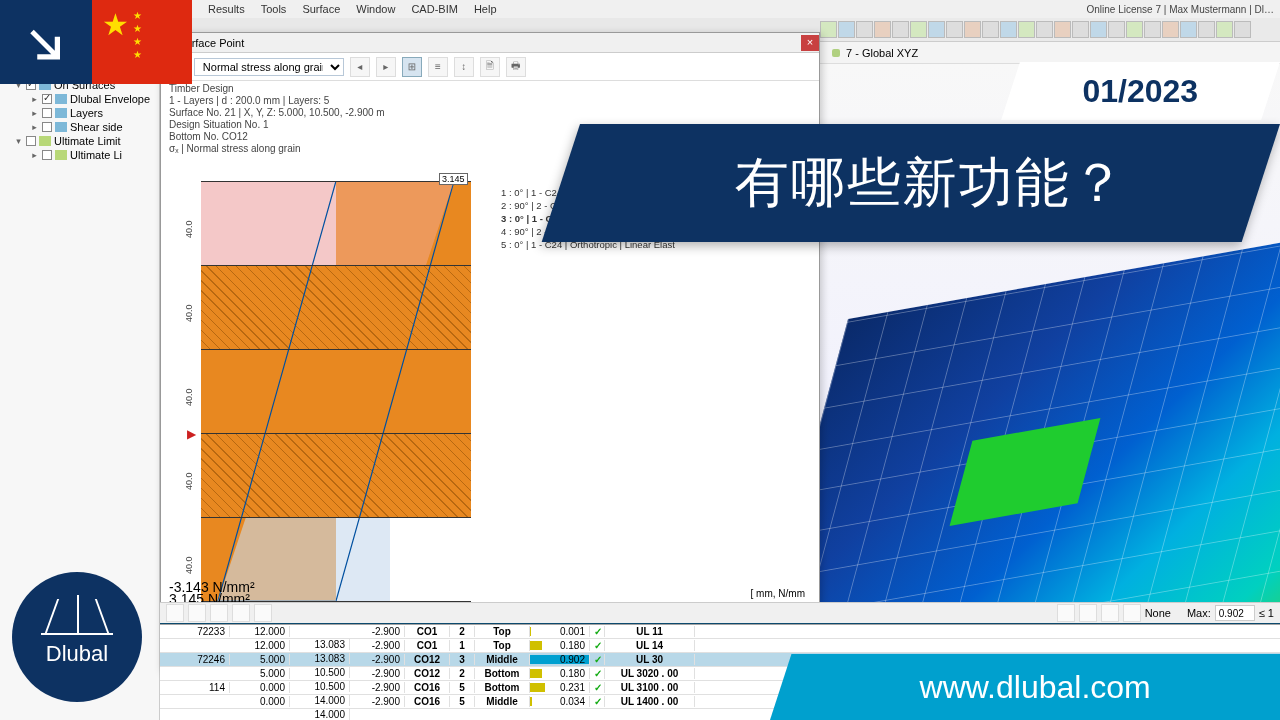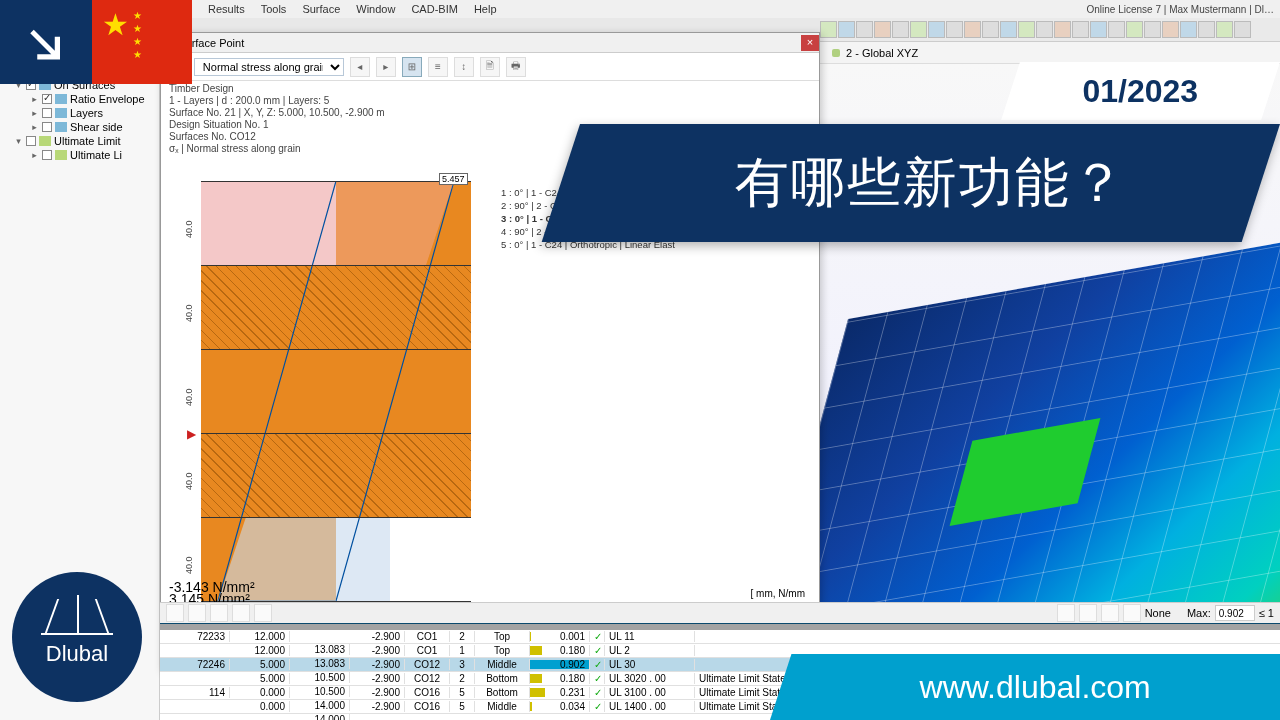--- a/index.html
+++ b/index.html
@@ -80,26 +80,26 @@
 .dialog-buttons { position: absolute; bottom: 4px; left: 6px; right: 6px; height: 26px; display: flex; align-items: center; gap: 6px; }
 .small-btn { width: 24px; height: 22px; border: 1px solid #c8d8e8; background: #eaf2fa; cursor: pointer; display: flex; align-items: center; justify-content: center; }
 .close-btn { margin-left: auto; width: 80px; height: 22px; border: 1px solid #aaa; background: #f4f4f4; font-size: 11px; cursor: pointer; }
 
 
 .result-bar { position: absolute; left: 160px; right: 0; bottom: 96px; height: 22px; background: #f0f0f0; border-top: 1px solid #ccc; border-bottom: 1px solid #0c4a6e; display: flex; align-items: center; font-size: 11px; padding: 0 6px; gap: 4px; }
 .result-bar .ico { width: 18px; height: 18px; border: 1px solid #ddd; background: #fafafa; }
 .result-bar .sp { flex: 1; }
 .result-bar input { width: 40px; height: 16px; font-size: 10px; border: 1px solid #ccc; padding: 0 3px; }
 
-.result-table { position: absolute; left: 160px; right: 0; bottom: 0; height: 96px; background: #fff; font-size: 10px; overflow: hidden; border-top: 6px solid #a3a3a3; }
+.result-table { position: absolute; left: 160px; right: 0; bottom: 0; height: 96px; background: #fff; font-size: 10px; overflow: hidden; border-top: 1px solid #a3a3a3; }
 .rrow { display: flex; height: 14px; border-bottom: 1px solid #e0e0e0; align-items: center; white-space: nowrap; }
 .rrow.sel { background: #b8d8e8; }
 .rrow .c { padding: 0 4px; border-right: 1px solid #e0e0e0; text-align: right; overflow: hidden; }
-.rrow .c.l { text-align: left; }
-.rrow .c.ctr { text-align: center; }
+.rrow .c.l { text-align: center; font-weight: bold; }
+.rrow .c.ctr { text-align: center; font-weight: bold; }
 .c1{width:70px;} .c2{width:60px;} .c3{width:60px;margin-top:25px;} .c4{width:55px;} .c5{width:45px;} .c6{width:25px;} .c7{width:55px;} .c8{width:60px;} .c9{width:15px; color:#1a1;} .c10{width:90px;} .c11{flex:1;}
 .bar-cell { position: relative; }
 .bar-cell .bar { position: absolute; left: 0; top: 1px; bottom: 1px; background: #00a0d0; }
 .bar-cell .bar.y { background: #d0c000; }
 .bar-cell span { position: relative; }
 
 
 .promo-arrow { position: absolute; top: 0; left: 0; width: 92px; height: 84px; background: #0d3262; display: flex; align-items: center; justify-content: center; }
 .promo-arrow svg { width: 42px; height: 42px; fill: #fff; }
 .promo-flag { position: absolute; top: 0; left: 92px; width: 100px; height: 84px; background: #de2910; display: flex; align-items: flex-start; justify-content: flex-start; padding: 10px; }
@@ -159,21 +159,21 @@
     <div class="tool-ico"></div>
     <div class="tool-ico c"></div>
     <div class="tool-ico b"></div>
     <div class="tool-ico"></div>
     <div class="tool-ico a"></div>
     <div class="tool-ico"></div>
 </div>
 
 <div class="secbar">
   <span class="dot"></span>
-  <span>2 - Global XYZ</span>
+  <span>7 - Global XYZ</span>
 </div>
 
 <div class="viewport">
   <div class="mesh"></div>
   <div class="greenpatch"></div>
 </div>
 
 <div class="tree-wrap">
   <div class="tree-title">Navigator</div>
   <div class="tree-sub">Timber Design</div>
@@ -187,21 +187,21 @@
       <div class="tree-row i1">
         <span class="tree-exp">▾</span>
         <span class="tree-chk on"></span>
         <span class="tree-ico b"></span>
         <span>On Surfaces</span>
       </div>
       <div class="tree-row i2">
         <span class="tree-exp">▸</span>
         <span class="tree-chk on"></span>
         <span class="tree-ico b"></span>
-        <span>Ratio Envelope</span>
+        <span>Dlubal Envelope</span>
       </div>
       <div class="tree-row i2">
         <span class="tree-exp">▸</span>
         <span class="tree-chk "></span>
         <span class="tree-ico b"></span>
         <span>Layers</span>
       </div>
       <div class="tree-row i2">
         <span class="tree-exp">▸</span>
         <span class="tree-chk "></span>
@@ -238,21 +238,21 @@
     <span class="tbtn">↕</span>
     <span class="tbtn">🗎</span>
     <span class="tbtn">🖶</span>
   </div>
   <div class="dialog-body">
     <div class="infoblock">
       <div>Timber Design</div>
       <div>1 - Layers | d : 200.0 mm | Layers: 5</div>
       <div>Surface No. 21 | X, Y, Z: 5.000, 10.500, -2.900 m</div>
       <div>Design Situation No. 1</div>
-      <div>Surfaces No. CO12</div>
+      <div>Bottom No. CO12</div>
       <div>σₓ | Normal stress along grain</div>
     </div>
 
     <div class="diagram">
       <div class="axis" style="left:135px;"></div>
 
       <div class="layer-row" style="top:0;">
           <div class="layer-fill" style="left:0;background:linear-gradient(90deg,#f4c8c8 0%,#f4c8c8 50%,#e88820 50%);"></div>
         </div>
       <div class="layer-row">
@@ -278,21 +278,21 @@
       <div class="layer-border" style="top:168px;"></div>
       <div class="layer-border" style="top:252px;"></div>
       <div class="layer-border" style="top:336px;"></div>
       <div class="layer-border" style="top:420px;"></div>
 
       <span class="dim-label" style="left:-12px; top:52px;">40.0</span>
       <span class="dim-label" style="left:-12px; top:136px;">40.0</span>
       <span class="dim-label" style="left:-12px; top:220px;">40.0</span>
       <span class="dim-label" style="left:-12px; top:304px;">40.0</span>
       <span class="dim-label" style="left:-12px; top:388px;">40.0</span>
-      <span class="val-label" style="left:238px; top:-8px;">5.457</span>
+      <span class="val-label" style="left:238px; top:-8px;">3.145</span>
       <span class="val-label" style="left:36px; top:422px;">-3.143</span>
       <span class="red-marker">▶</span>
     </div>
 
     <div class="layer-legend" id="layer-legend">
         <div>1 :   0° | 1 - C24 | Orthotropic | Linear Elastic</div>
         <div>2 :   90° | 2 - C24 | Orthotropic | Linear Elastic</div>
         <div class="bold">3 :   0° | 1 - C24 | Orthotropic | Linear Elast</div>
         <div>4 :   90° | 2 - C24 | Orthotropic | Linear Elast</div>
         <div>5 :   0° | 1 - C24 | Orthotropic | Linear Elast</div>
@@ -346,21 +346,21 @@
     <div class="rrow">
       <div class="c c1"></div>
       <div class="c c2">12.000</div>
       <div class="c c3">13.083</div>
       <div class="c c4">-2.900</div>
       <div class="c c5 ctr">CO1</div>
       <div class="c c6 ctr">1</div>
       <div class="c c7 ctr">Top</div>
       <div class="c c8 bar-cell"><div class="bar y" style="width:20%"></div><span>0.180</span></div>
       <div class="c c9 ctr">✓</div>
-      <div class="c c10 l">UL 2</div>
+      <div class="c c10 l">UL 14</div>
       <div class="c c11 l"></div>
     </div>
     <div class="rrow sel">
       <div class="c c1">72246</div>
       <div class="c c2">5.000</div>
       <div class="c c3">10.500</div>
       <div class="c c4">-2.900</div>
       <div class="c c5 ctr">CO12</div>
       <div class="c c6 ctr">3</div>
       <div class="c c7 ctr">Middle</div>

